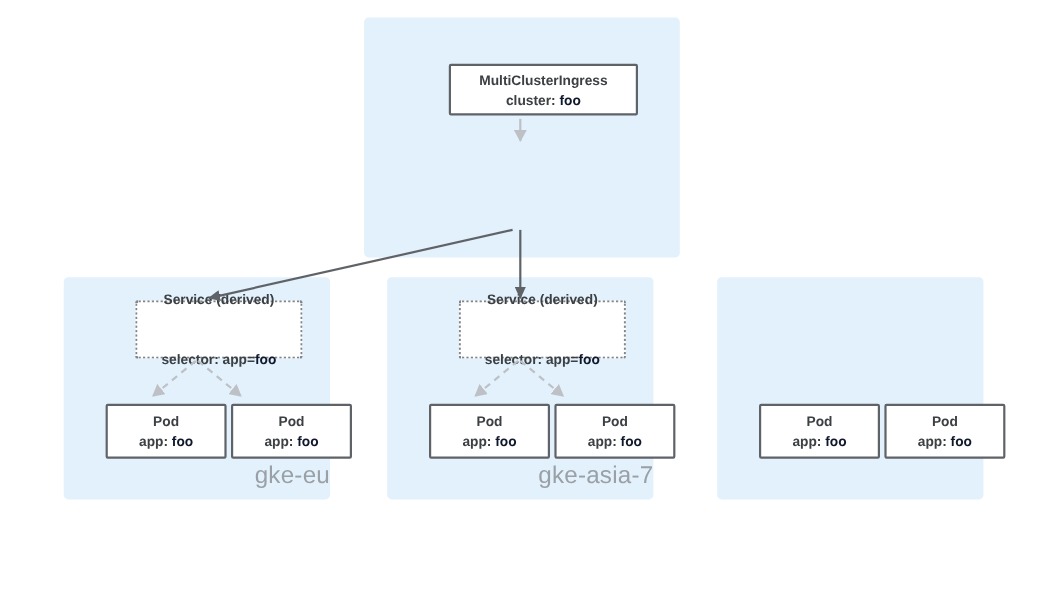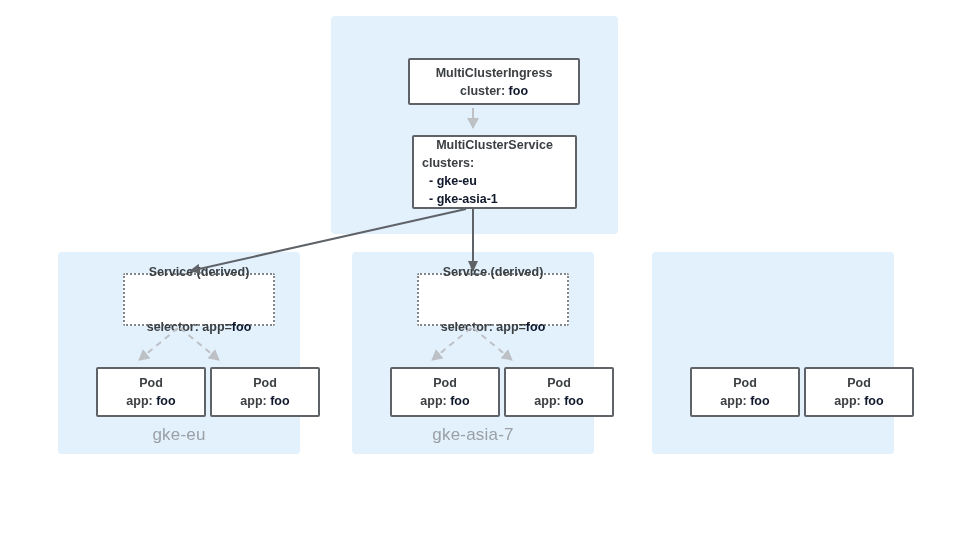--- a/index.html
+++ b/index.html
@@ -32,23 +32,23 @@
     position: absolute;
     top: 14px; left: 0; right: 0;
     text-align: center;
     color: #9aa0a6;
     font-size: 15px;
     letter-spacing: 0.2px;
   }
   .panel-title-bottom {
     position: absolute;
     bottom: 9px; left: 0; right: 0;
-    text-align: center;
+    text-align: right;
     color: #9aa0a6;
-    font-size: 17px;
+    font-size: 22px;
     letter-spacing: 0.2px;
   }
   .node {
     position: absolute;
     background: #ffffff;
     color: #3c4043;
     font-size: 12.5px;
     font-weight: 700;
     line-height: 18px;
     border-radius: 2px;
@@ -87,26 +87,20 @@
 
 <div class="stage">
 
   <section class="panel config">
 
     <div class="node solid mci">
       <div class="node-line">MultiClusterIngress</div>
       <div class="node-line"><span>cluster: </span><span class="blue">foo</span></div>
     </div>
 
-    <div class="node solid mcs">
-      <div class="node-line">MultiClusterService</div>
-      <div class="node-line left">clusters:</div>
-      <div class="node-line left indent blue">- gke-eu</div>
-      <div class="node-line left indent blue">- gke-asia-1</div>
-    </div>
   </section>
 
   <section class="panel cluster" style="left:58px">
     <div class="node dotted service">
       <div class="node-line">Service (derived)</div>
       <div class="node-line"><span>selector: app=</span><span class="blue">foo</span></div>
     </div>
     <div class="node solid pod pod-left">
       <div class="node-line">Pod</div>
       <div class="node-line"><span>app: </span><span class="blue">foo</span></div>

